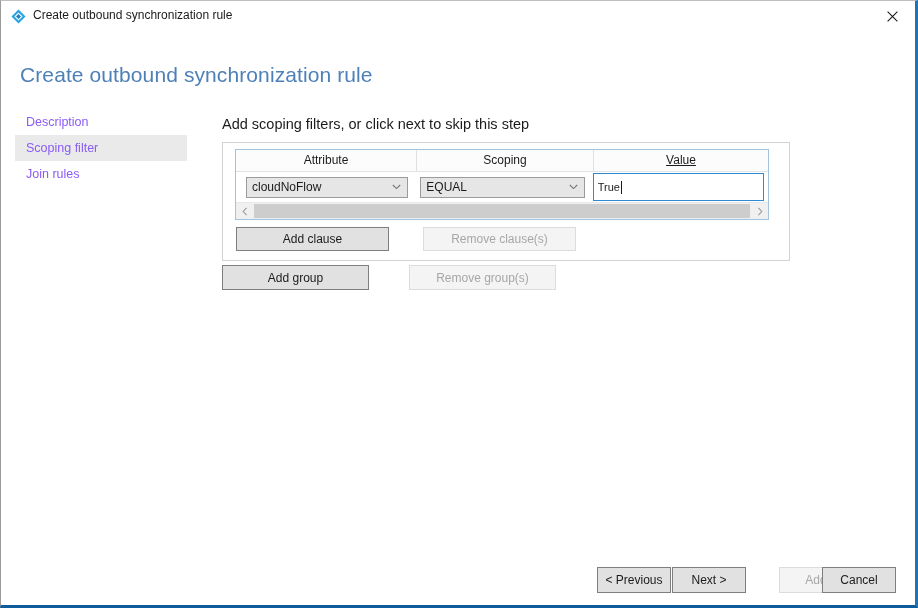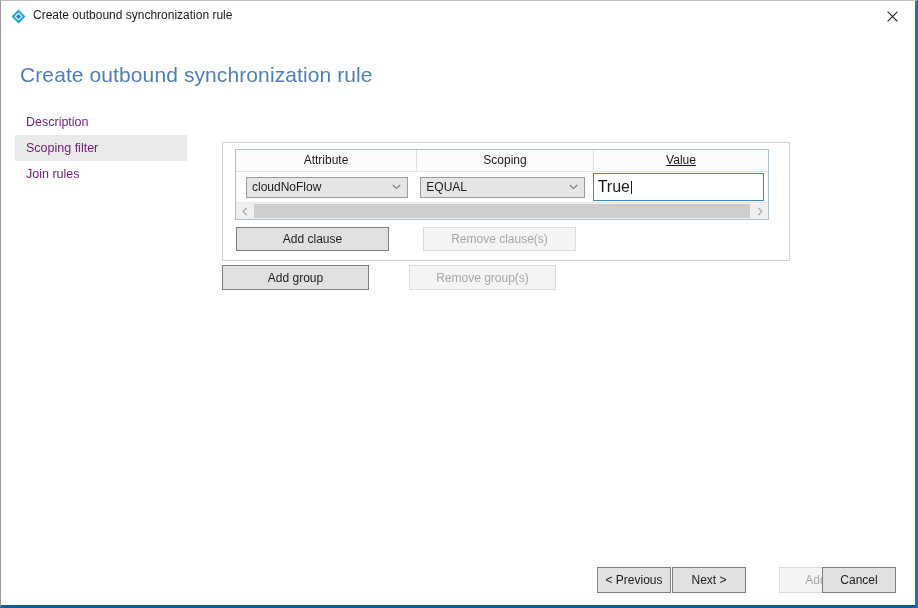--- a/index.html
+++ b/index.html
@@ -70,21 +70,21 @@
   #sidebar {
     position: absolute;
     left: 14px; top: 108px;
     width: 172px;
   }
   .nav-item {
     height: 26px;
     line-height: 26px;
     padding-left: 11px;
     font-size: 12.5px;
-    color: #701a75;
+    color: #8b5cf6;
     cursor: default;
     white-space: nowrap;
   }
   .nav-item.selected {
     background: #eaeaea;
   }
 
   
   #content-heading {
     position: absolute;
@@ -173,21 +173,21 @@
     line-height: 0;
   }
 
   .textbox {
     box-sizing: border-box;
     width: 100%;
     height: 28px;
     background: #ffffff;
     border: 1px solid #2f8ad4;
     font-family: "Liberation Sans", sans-serif;
-    font-size: 16px;
+    font-size: 11px;
     color: #1b1b1b;
     padding: 0 0 0 4px;
     outline: none;
     display: flex;
     align-items: center;
   }
   .textbox .caret {
     display: inline-block;
     width: 1px;
     height: 13px;
@@ -305,20 +305,21 @@
   </div>
 
   <div id="page-title">Create outbound synchronization rule</div>
 
   <div id="sidebar">
     <div class="nav-item">Description</div>
     <div class="nav-item selected">Scoping filter</div>
     <div class="nav-item">Join rules</div>
   </div>
 
+  <div id="content-heading">Add scoping filters, or click next to skip this step</div>
 
   <div id="group-box">
 
     <div id="clause-table">
 
       <div id="clause-header">
         <div class="th th-attribute">Attribute</div>
         <div class="th th-operator">Scoping</div>
         <div class="th th-value last">Value</div>
       </div>

